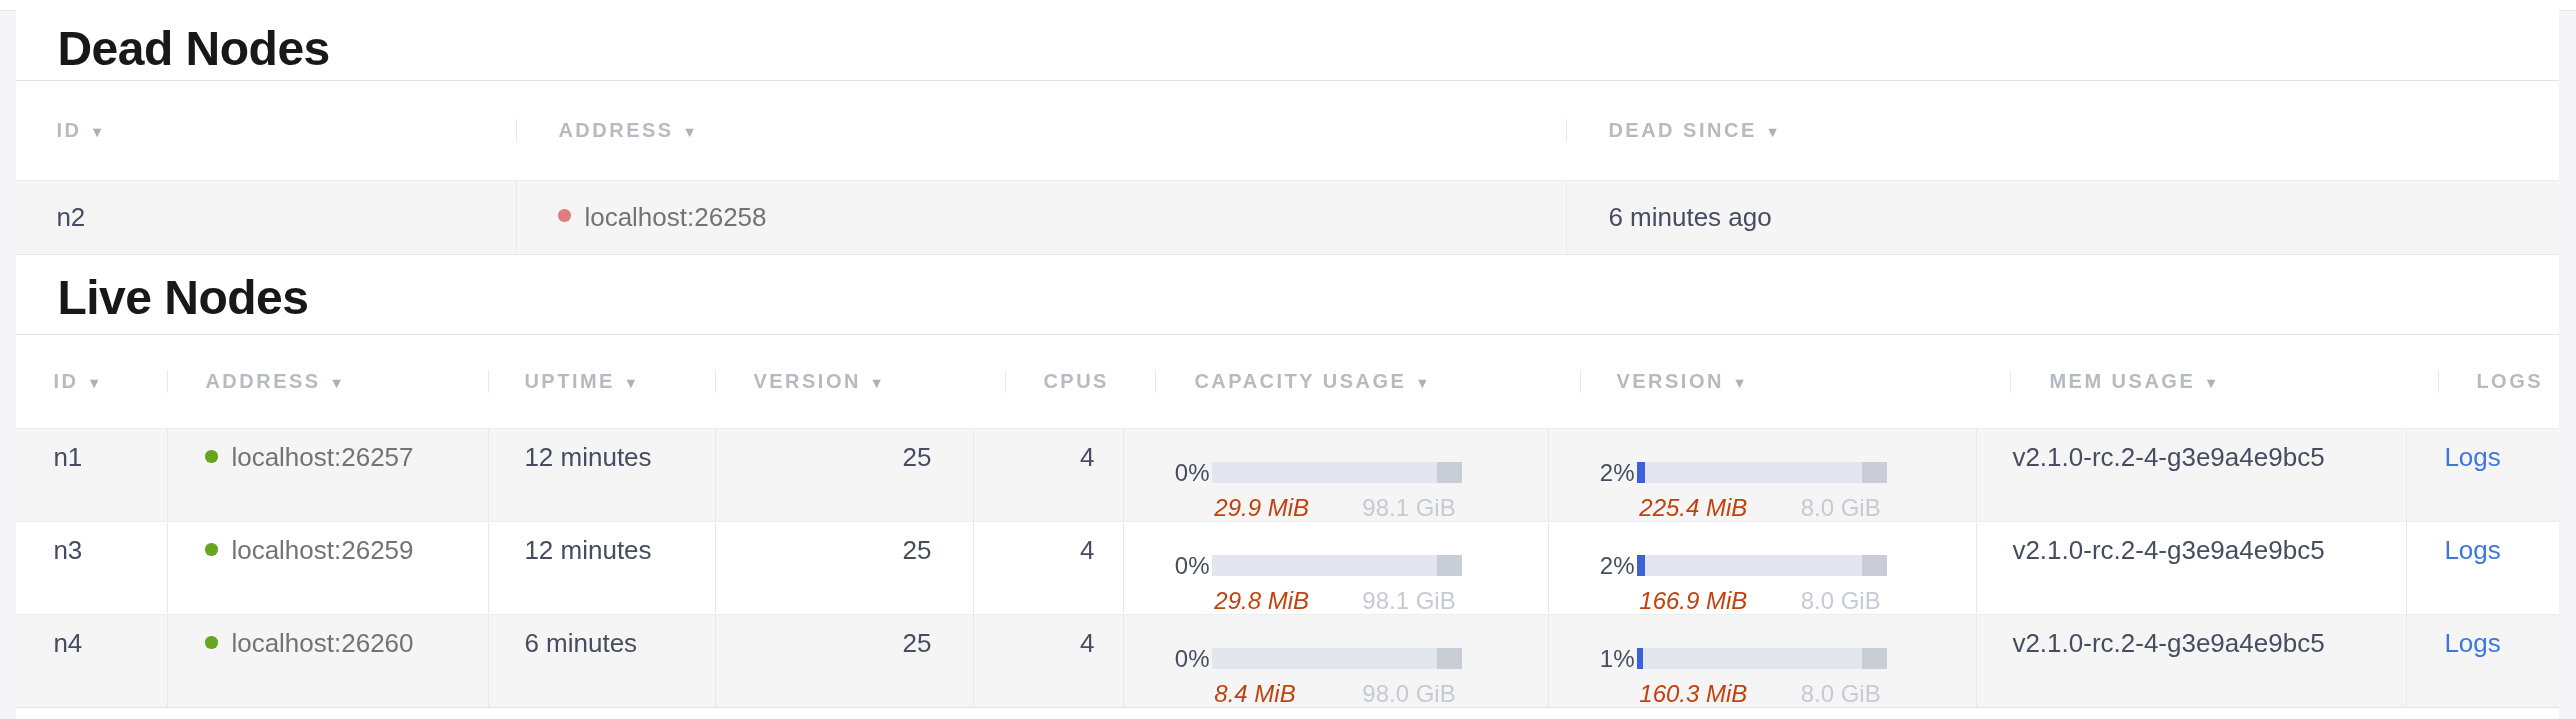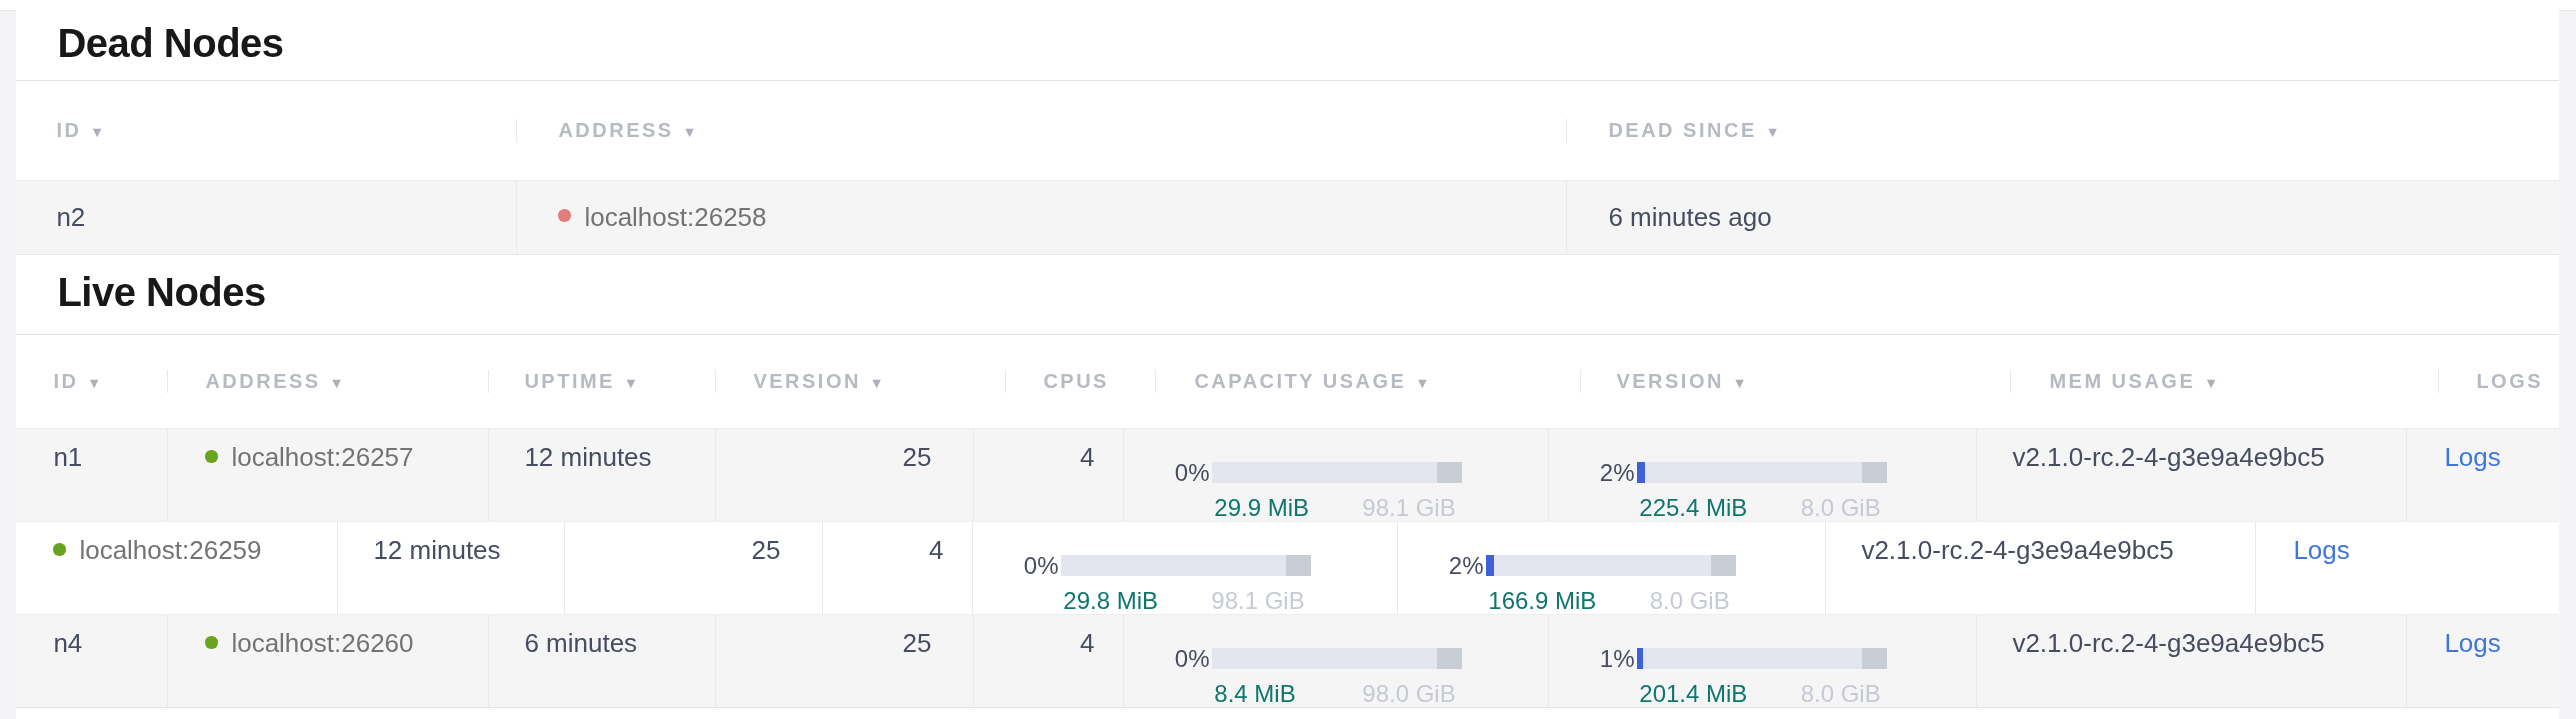--- a/index.html
+++ b/index.html
@@ -10,21 +10,21 @@
     color:#474d60;
     overflow:hidden;
     position:relative;
   }
   .top-strip { position:absolute; top:0; left:0; width:2576px; height:9.6px; background:#ffffff; }
   .top-line  { position:absolute; top:9.6px; left:0; width:2576px; height:1.9px; background:#e9e9ec; }
   .panel { position:absolute; top:0; left:16.4px; width:2543px; height:720px; background:#ffffff; }
 
   .section-title {
     position:absolute; left:41px;
-    font-size:40px; font-weight:bold; color:#181818; letter-spacing:-0.5px;
+    font-size:48px; font-weight:bold; color:#181818; letter-spacing:-0.5px;
     white-space:nowrap;
   }
   #dead-title { top:21px; }
   #live-title { top:270px; }
 
   .table { position:absolute; left:0; width:2543px; }
   #dead-table { top:80px; }
   #live-table { top:334px; }
 
   .thead { display:flex; border-top:1.9px solid #e2e2e5; background:#ffffff; align-items:center; }
@@ -59,21 +59,21 @@
   .bar-line { display:flex; align-items:center; }
   .pct { width:50px; text-align:right; padding-right:2.9px; font-size:24px; color:#474d60; }
   .bar { position:relative; width:250px; height:21px; background:#e3e6ef; }
   .bar-fill { position:absolute; left:0; top:0; bottom:0; background:#3e61d8; }
   .bar-endcap { position:absolute; right:0; top:0; bottom:0; width:25px; background:#c9cdd6; }
   .bar-labels {
     margin-left:50px; margin-top:5.8px; width:250px;
     display:flex; justify-content:space-between;
     padding:0 6.7px 0 1.9px; font-size:24px; line-height:27px;
   }
-  .bar-used  { color:#0f766e; }
+  .bar-used  { color:#c2410c;font-style:italic; }
   .bar-total { color:#c6cad4; }
 </style>
 </head>
 <body>
 
 <div class="top-strip"></div>
 <div class="top-line"></div>
 
 <div class="panel">
   <h2 class="section-title" id="dead-title">Dead Nodes</h2>
@@ -139,20 +139,21 @@
             <div class="bar-labels">
               <span class="bar-used">225.4 MiB</span>
               <span class="bar-total">8.0 GiB</span>
             </div>
           </div>
         </div>
         <div class="cell live-cell" style="flex: 0 0 430px; padding-left: 35px;">v2.1.0-rc.2-4-g3e9a4e9bc5</div>
         <div class="cell live-cell" style="flex: 0 0 153px; padding-left: 37px;"><a class="logs-link" href="#">Logs</a></div>
       </div>
       <div class="row">
+        <div class="cell live-cell" style="flex: 0 0 151px; padding-left: 37px;">n3</div>
         <div class="cell live-cell" style="flex: 0 0 321px; padding-left: 37px;"><span class="dot" style="background: rgb(103, 164, 31);"></span><a class="node-link" href="#">localhost:26259</a></div>
         <div class="cell live-cell" style="flex: 0 0 227px; padding-left: 35px;">12 minutes</div>
         <div class="cell live-cell right" style="flex: 0 0 258px; padding-left: 37px; padding-right: 42px;">25</div>
         <div class="cell live-cell right" style="flex: 0 0 150px; padding-left: 37px; padding-right: 29px;">4</div>
         <div class="cell live-cell" style="flex: 0 0 425px; padding-left: 38px;">
           <div class="usage">
             <div class="bar-line">
               <span class="pct">0%</span>
               <div class="bar">
                 <div class="bar-fill" style="width: 0px;"></div>
@@ -207,21 +208,21 @@
         <div class="cell live-cell" style="flex: 0 0 428px; padding-left: 38px;">
           <div class="usage">
             <div class="bar-line">
               <span class="pct">1%</span>
               <div class="bar">
                 <div class="bar-fill" style="width: 5.8px;"></div>
                 <div class="bar-endcap"></div>
               </div>
             </div>
             <div class="bar-labels">
-              <span class="bar-used">201.4 MiB</span>
+              <span class="bar-used">160.3 MiB</span>
               <span class="bar-total">8.0 GiB</span>
             </div>
           </div>
         </div>
         <div class="cell live-cell" style="flex: 0 0 430px; padding-left: 35px;">v2.1.0-rc.2-4-g3e9a4e9bc5</div>
         <div class="cell live-cell" style="flex: 0 0 153px; padding-left: 37px;"><a class="logs-link" href="#">Logs</a></div>
       </div>
     </div>
 </div>
 

